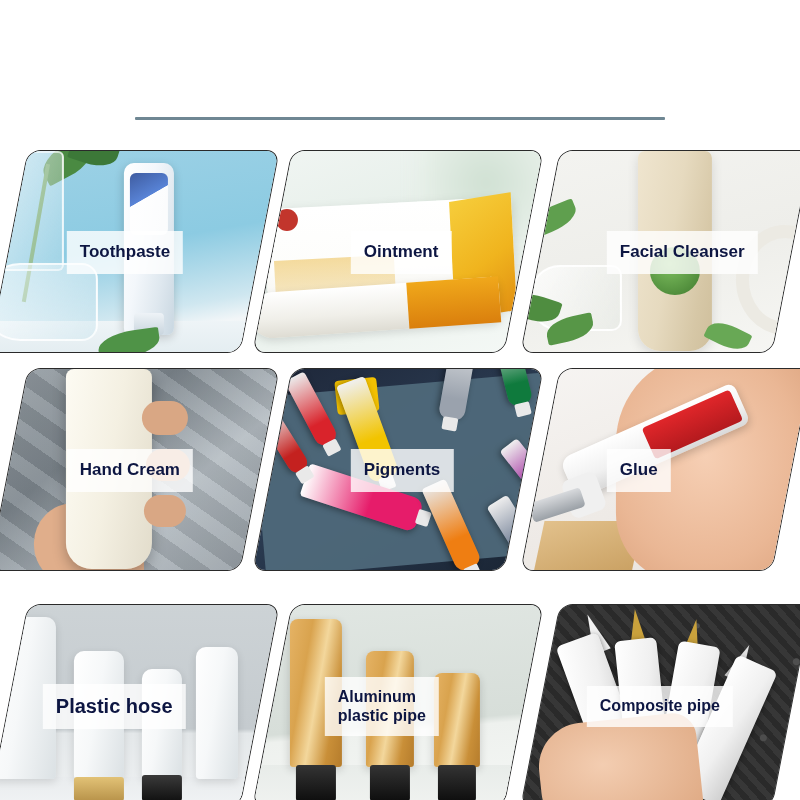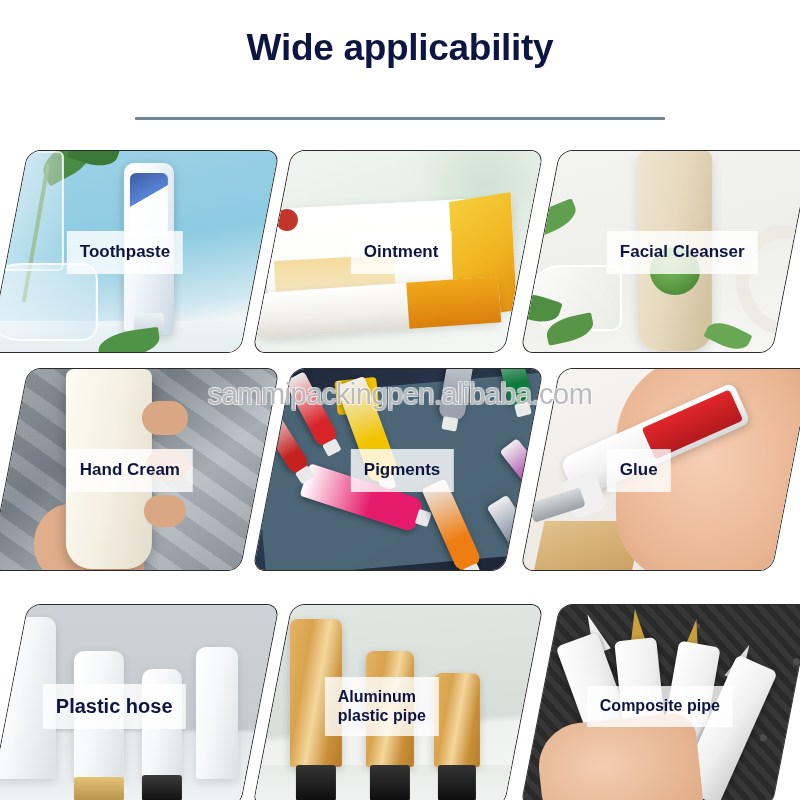--- a/index.html
+++ b/index.html
@@ -284,23 +284,20 @@
     letter-spacing:-0.5px;
     pointer-events:none;
     font-family:"Liberation Sans", sans-serif;
   }
 </style>
 </head>
 <body>
 
 <div id="page">
 
-  <div class="header">
-    <div class="header-title">Wide applicability</div>
-  </div>
   <div class="header-rule"></div>
 
   <div class="grid">
 
     <div class="row" style="height:218px;">
 
       <div class="card c0">
         <div class="photo ph-toothpaste">
           <div class="desk"></div>
           <div class="leaf lf1"></div>
@@ -446,15 +443,14 @@
         </div>
         <div class="label-wrap" style="padding-left:46px;">
           <div class="label" style="font-size:16px;">Composite pipe</div>
         </div>
       </div>
 
     </div>
 
   </div>
 
-  <div class="watermark">sammipackingpen.alibaba.com</div>
 
 </div>
 
 </body></html>

